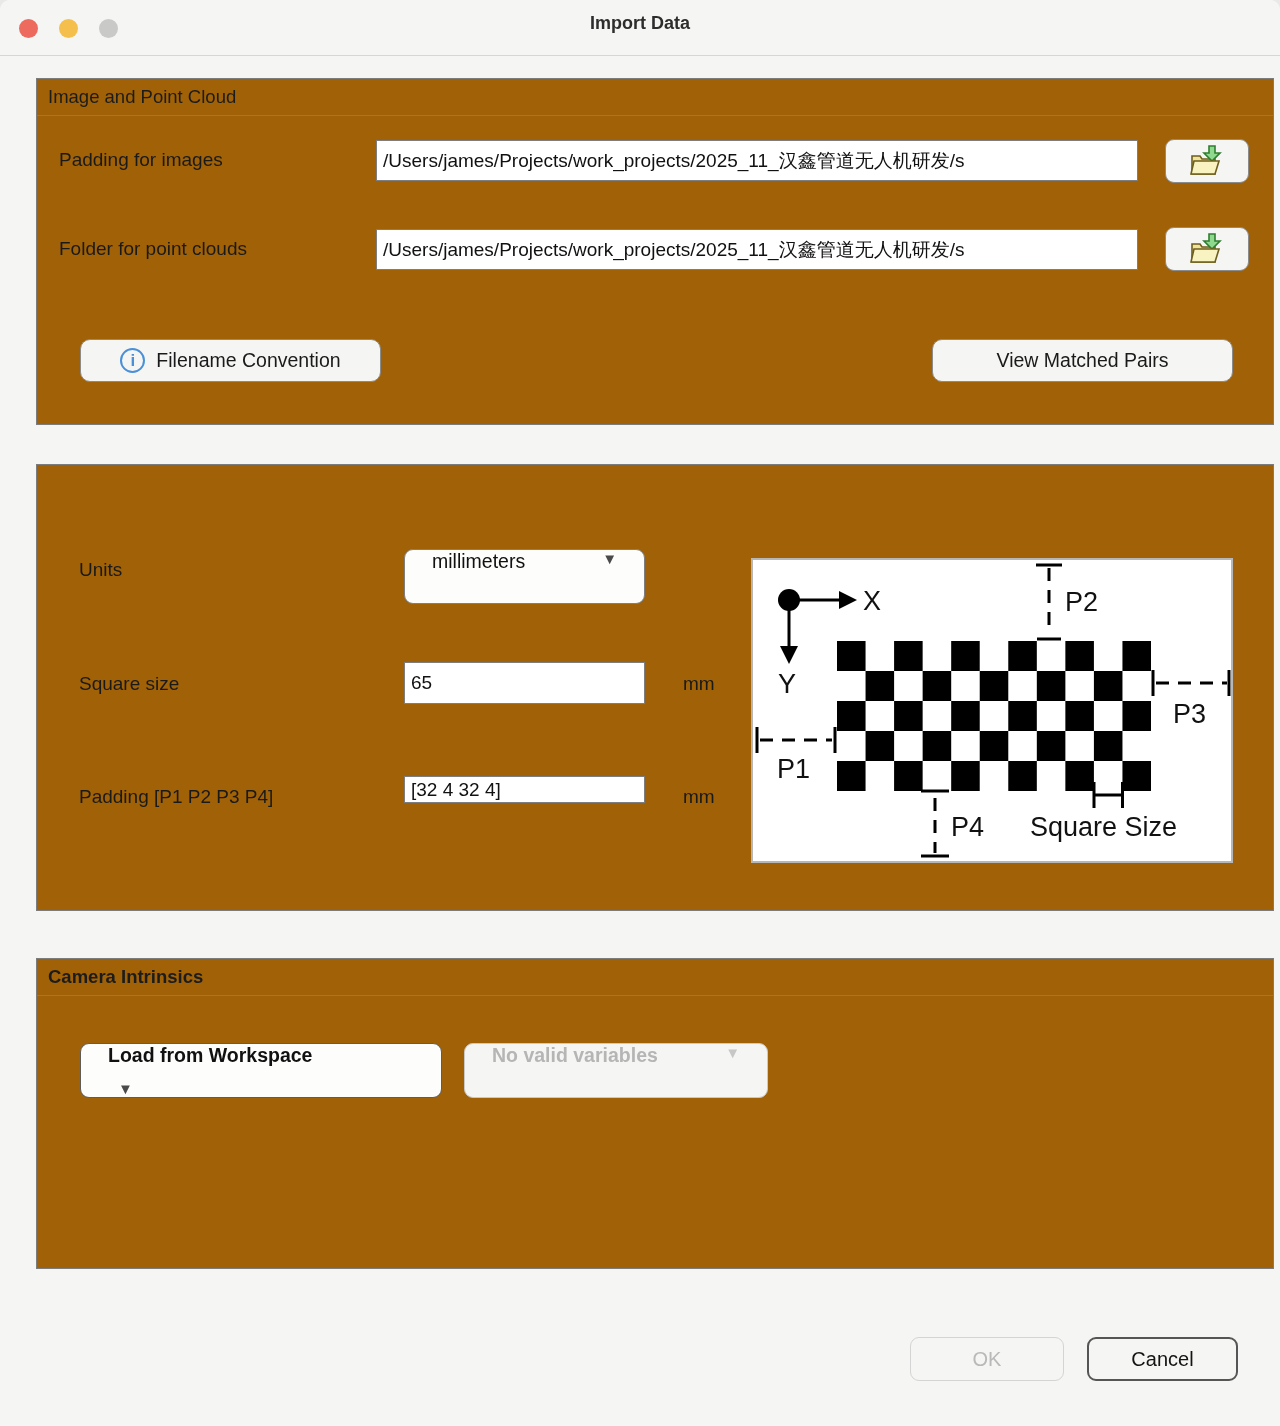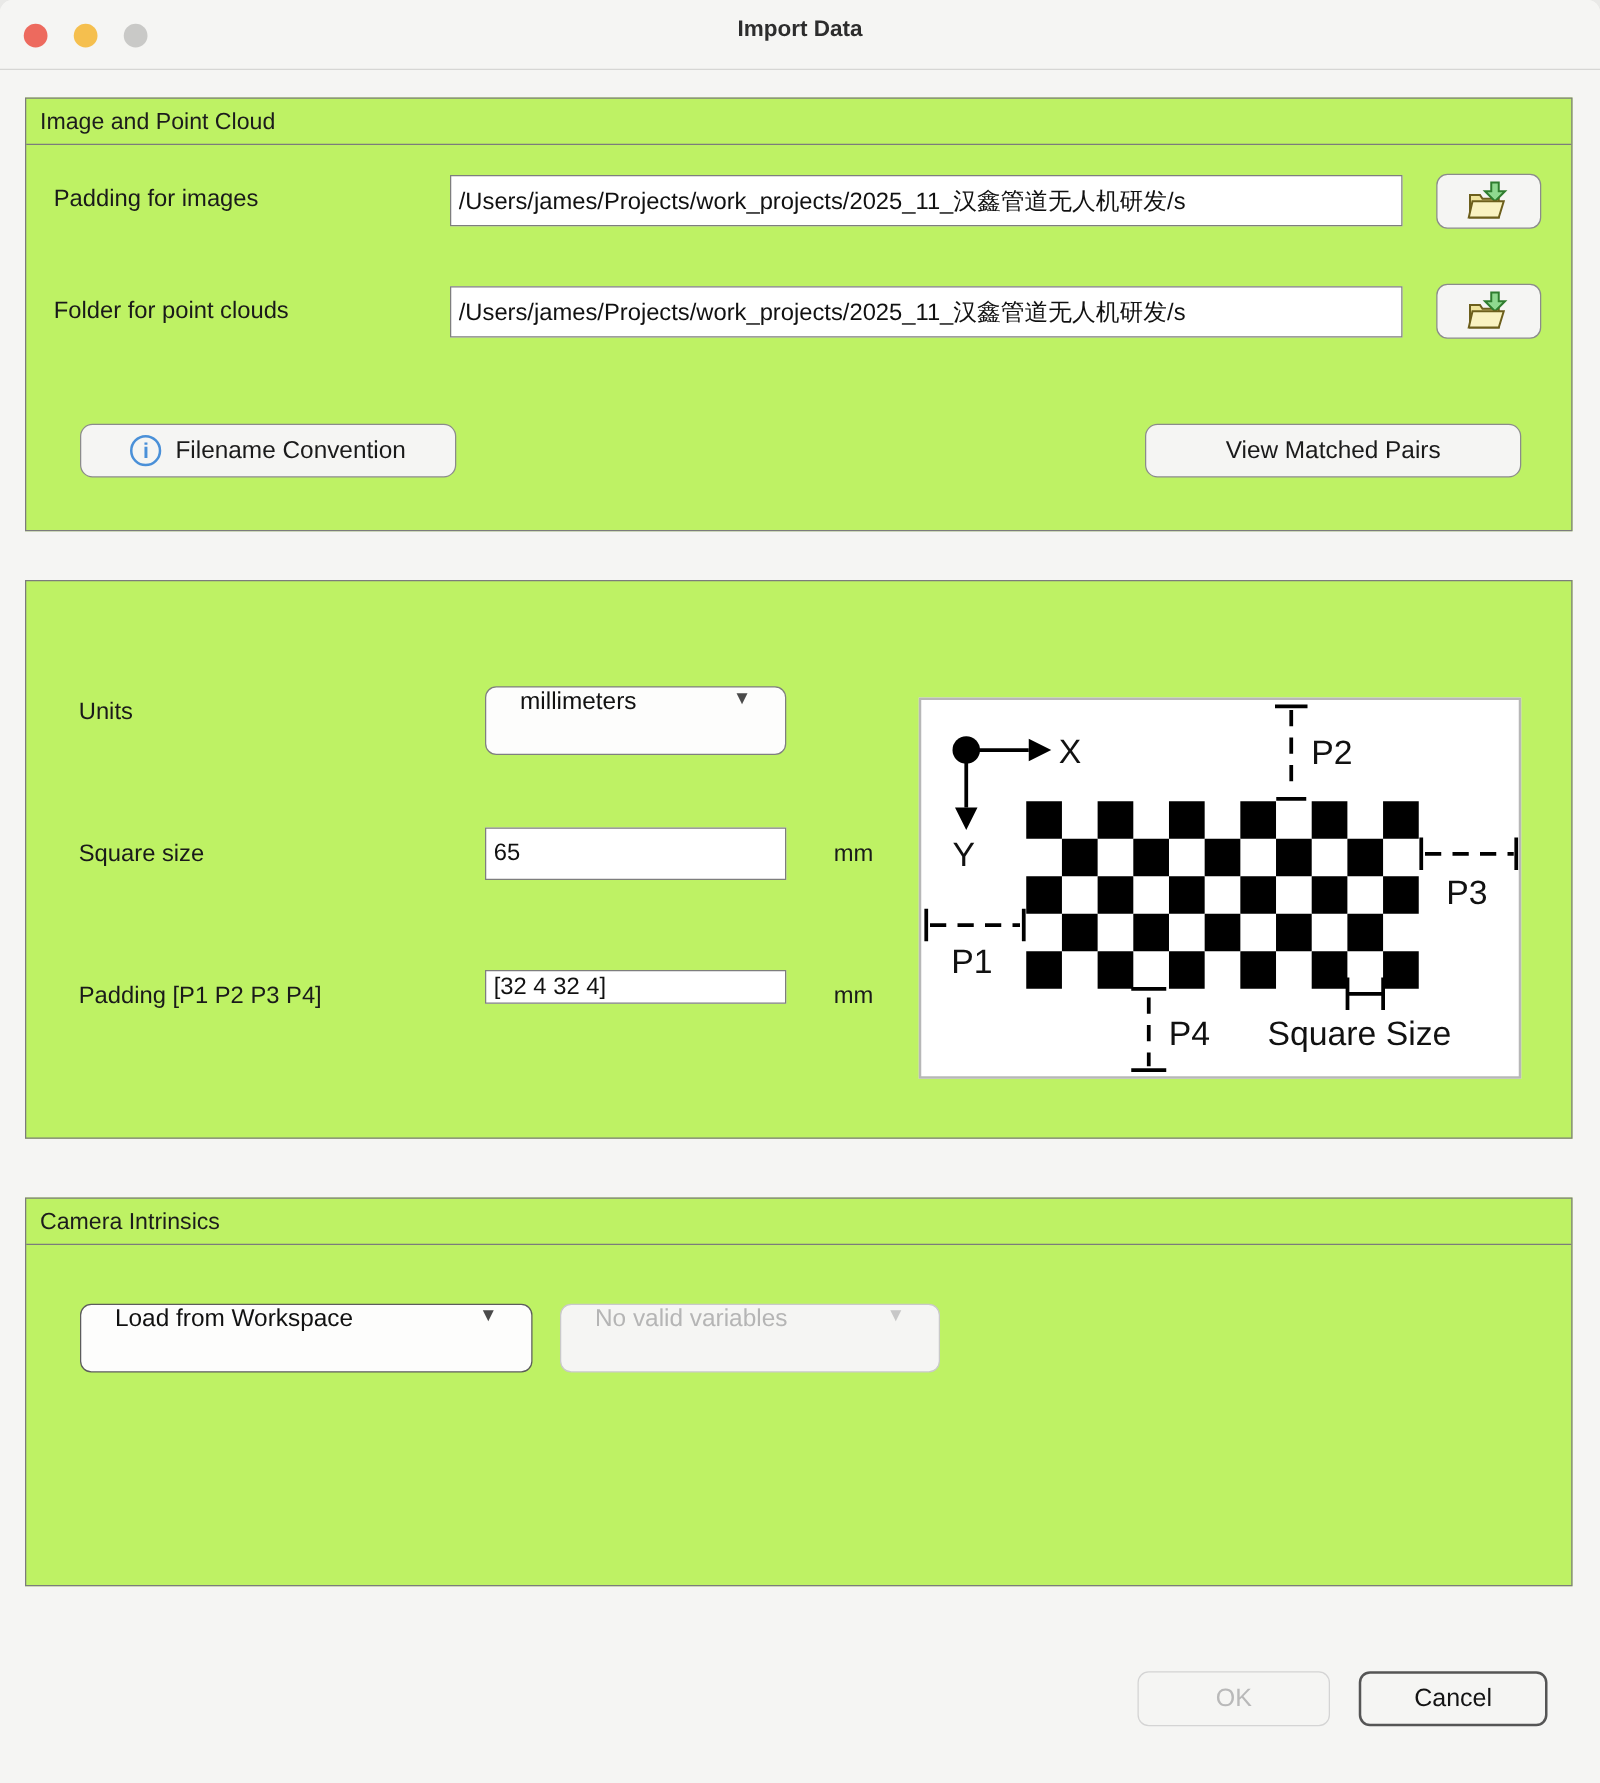--- a/index.html
+++ b/index.html
@@ -7,37 +7,37 @@
     position:relative;width:1280px;height:1426px;background:#f5f5f3;
     font-family:"Liberation Sans","DejaVu Sans",sans-serif;
     border-radius:10px 10px 0 0;overflow:hidden;
   }
   
   .titlebar{position:absolute;top:0;left:0;right:0;height:55px;background:#f5f5f3;border-bottom:1px solid #d6d6d4;}
   .window-title{position:absolute;top:13px;left:0;right:0;text-align:center;font-weight:bold;font-size:18px;color:#2d2d2d;}
   .traffic{position:absolute;left:19px;top:19px;display:flex;gap:21px;}
   .light{width:19px;height:19px;border-radius:50%;display:inline-block;}
   
-  .panel{position:absolute;left:20px;width:1238px;border:1.5px solid #7c7c7c;background:#bef264;box-sizing:border-box;}
+  .panel{position:absolute;left:36px;width:1238px;border:1.5px solid #7c7c7c;background:#a16207;box-sizing:border-box;}
   .panel-header{height:36px;line-height:36px;padding-left:11px;font-size:18.5px;color:#1c1c1c;border-bottom:1.5px solid #7c7c7c;}
   .lbl{position:absolute;font-size:19px;color:#1a1a1a;white-space:nowrap;}
   .unit-lbl{position:absolute;font-size:19px;color:#1a1a1a;margin-left:16px;}
   .text-field{position:absolute;box-sizing:border-box;border:1.5px solid #7e7e7e;background:#ffffff;
     font-size:19px;color:#111;padding:0 6px;font-family:inherit;outline:none;}
   .browse-btn{position:absolute;width:84px;height:44px;border:1.5px solid #8b8b8b;border-radius:9px;
     background:#f5f5f3;display:flex;align-items:center;justify-content:center;cursor:pointer;padding:0;}
   .dlg-btn{position:absolute;height:43px;border:1.5px solid #8b8b8b;border-radius:10px;background:#f5f5f3;
     font-size:19.5px;color:#1a1a1a;font-family:inherit;display:flex;align-items:center;justify-content:center;gap:11px;cursor:pointer;}
   .info-circle{width:25px;height:25px;border:2px solid #4a90d8;border-radius:50%;color:#4a90d8;
     font-size:17px;font-weight:bold;display:flex;align-items:center;justify-content:center;box-sizing:border-box;}
   .dropdown{position:absolute;box-sizing:border-box;height:55px;border:1.5px solid #7f7f7f;border-radius:9px;
     background:#fdfdfc;display:flex;align-items:flex-start;justify-content:space-between;
     padding:0 27px;font-size:19.5px;color:#111;cursor:pointer;}
   .dropdown .dd-arrow{font-size:15px;color:#4a4a4a;margin-left:10px;}
-  .dropdown.strong{border-color:#5c5c5c;background:#fdfdfc;}
+  .dropdown.strong{border-color:#5c5c5c;background:#fdfdfc;flex-direction:column;}
   .dropdown.disabled{border-color:#c9c9c9;color:#b5b5b5;background:#f5f5f3;cursor:default;}
   .dropdown.disabled .dd-arrow{color:#c7c7c7;}
   .illustration{position:absolute;border:2px solid #b7b7b7;background:#ffffff;box-sizing:border-box;}
   .footer-btn{position:absolute;height:44px;border-radius:9px;font-size:20px;font-family:inherit;
     display:flex;align-items:center;justify-content:center;background:#f5f5f3;cursor:pointer;}
   .footer-btn.ok{border:1.5px solid #d4d4d4;color:#b9b9b9;cursor:default;}
   .footer-btn.cancel{border:2px solid #555555;color:#141414;}
   .diag-label{font-size:27px;fill:#111;font-family:"Liberation Sans","DejaVu Sans",sans-serif;}
   .dash{stroke:#000;stroke-width:3;stroke-dasharray:13 9;fill:none;}
   .tick{stroke:#000;stroke-width:3;}
@@ -166,21 +166,21 @@
         <text x="198" y="276" class="diag-label">P4</text>
 
         <line x1="341" y1="222" x2="341" y2="248" class="tick"></line>
         <line x1="369.5" y1="222" x2="369.5" y2="248" class="tick"></line>
         <line x1="341" y1="235" x2="369.5" y2="235" class="tick"></line>
         <text x="277" y="276" class="diag-label">Square Size</text>
       </svg>
     </div>
   </section>
 
-  <section class="panel" style="top:958px;height:311px;">
+  <section class="panel" style="top:958px;height:311px;font-weight:bold;">
     <div class="panel-header">Camera Intrinsics</div>
 
     <div class="dropdown strong" style="left:43px;top:84px;width:362px;">
       <span>Load from Workspace</span>
       <span class="dd-arrow">▼</span>
     </div>
     <div class="dropdown disabled" style="left:427px;top:84px;width:304px;">
       <span>No valid variables</span>
       <span class="dd-arrow">▼</span>
     </div>

